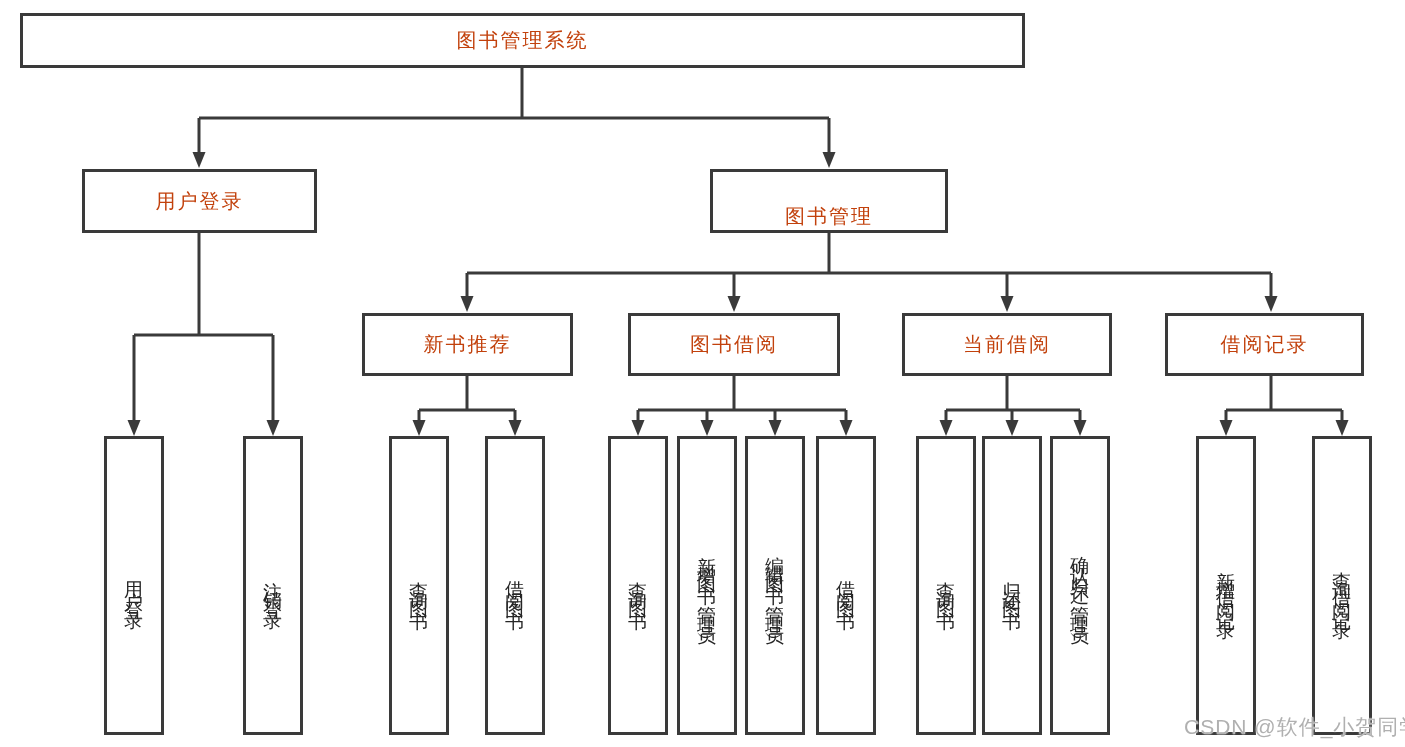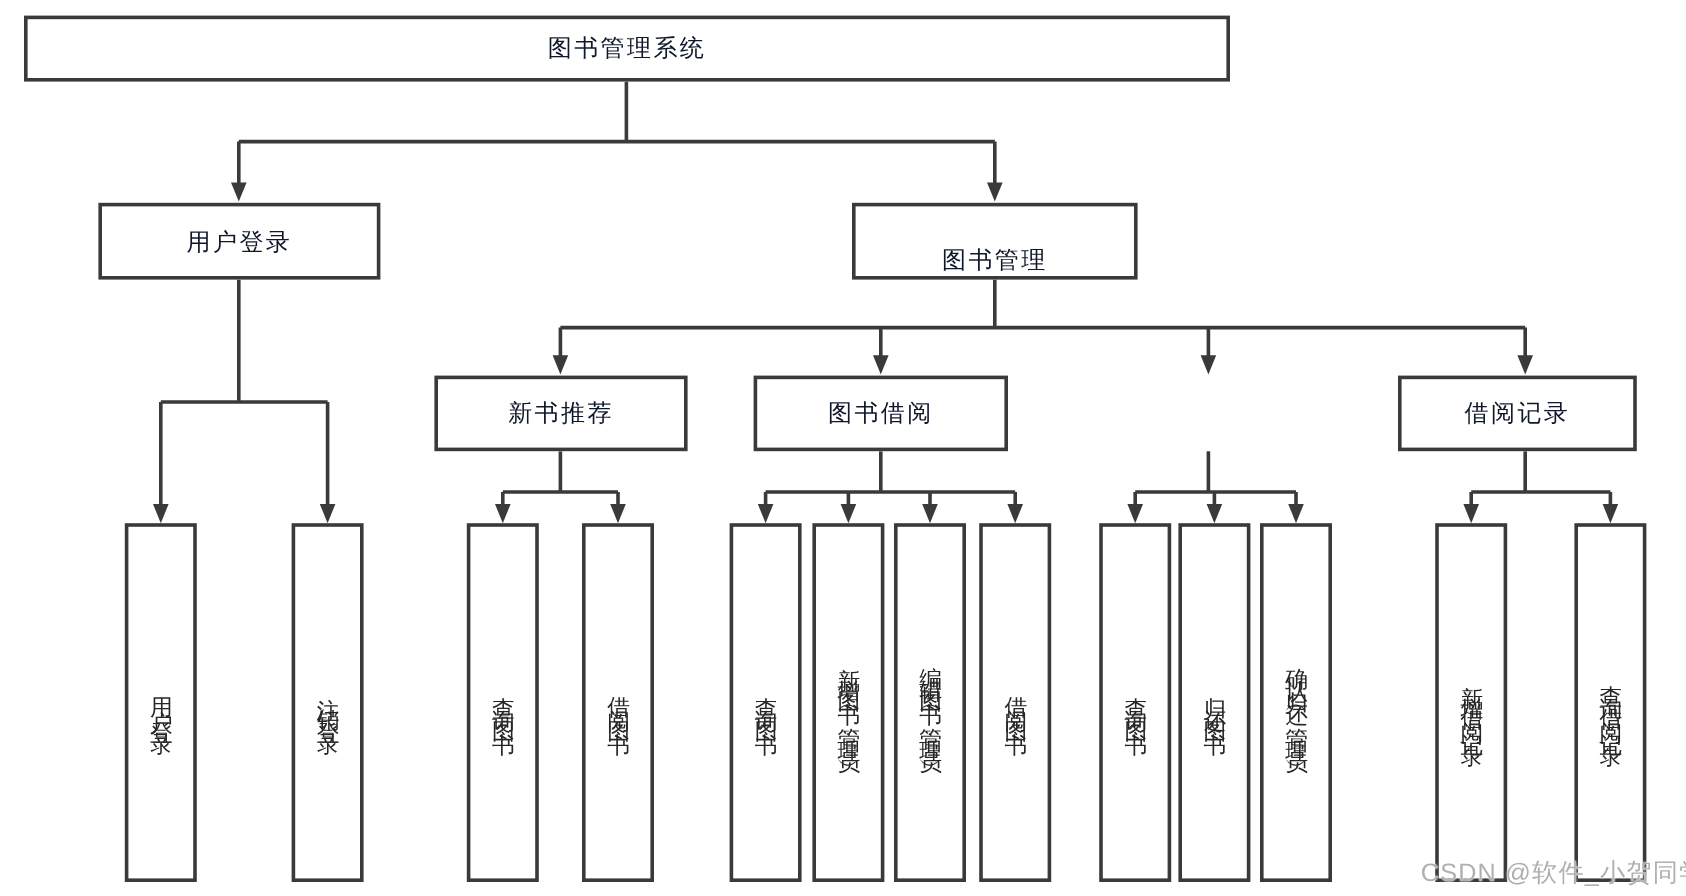--- a/index.html
+++ b/index.html
@@ -28,21 +28,21 @@
   .node {
     position: absolute;
     box-sizing: border-box;
     background: #ffffff;
     border: 3px solid #3a3a3a;
     display: flex;
     align-items: center;
     justify-content: center;
     font-size: 20px;
     letter-spacing: 2px;
-    color: #0f172a;
+    color: #c2410c;
     z-index: 2;
   }
   .leaf {
     position: absolute;
     box-sizing: border-box;
     top: 436px;
     height: 299px;
     width: 60px;
     background: #ffffff;
     border: 3px solid #3a3a3a;
@@ -145,20 +145,23 @@
   <div class="node" style="left:710px; top:169px; width:238px; height:64px;align-items:flex-end;">
     <span>图书管理</span>
   </div>
 
   <div class="node" style="left:628px; top:313px; width:212px; height:63px;">
     <span>图书借阅</span>
   </div>
   <div class="node" style="left:362px; top:313px; width:211px; height:63px;">
     <span>新书推荐</span>
   </div>
+  <div class="node" style="left:902px; top:313px; width:210px; height:63px;">
+    <span>当前借阅</span>
+  </div>
   <div class="node" style="left:1165px; top:313px; width:199px; height:63px;">
     <span>借阅记录</span>
   </div>
 
   <div class="leaf" style="left:104px;">
     <span class="vtext">用户登录</span>
   </div>
   <div class="leaf" style="left:243px;">
     <span class="vtext">注销登录</span>
   </div>

